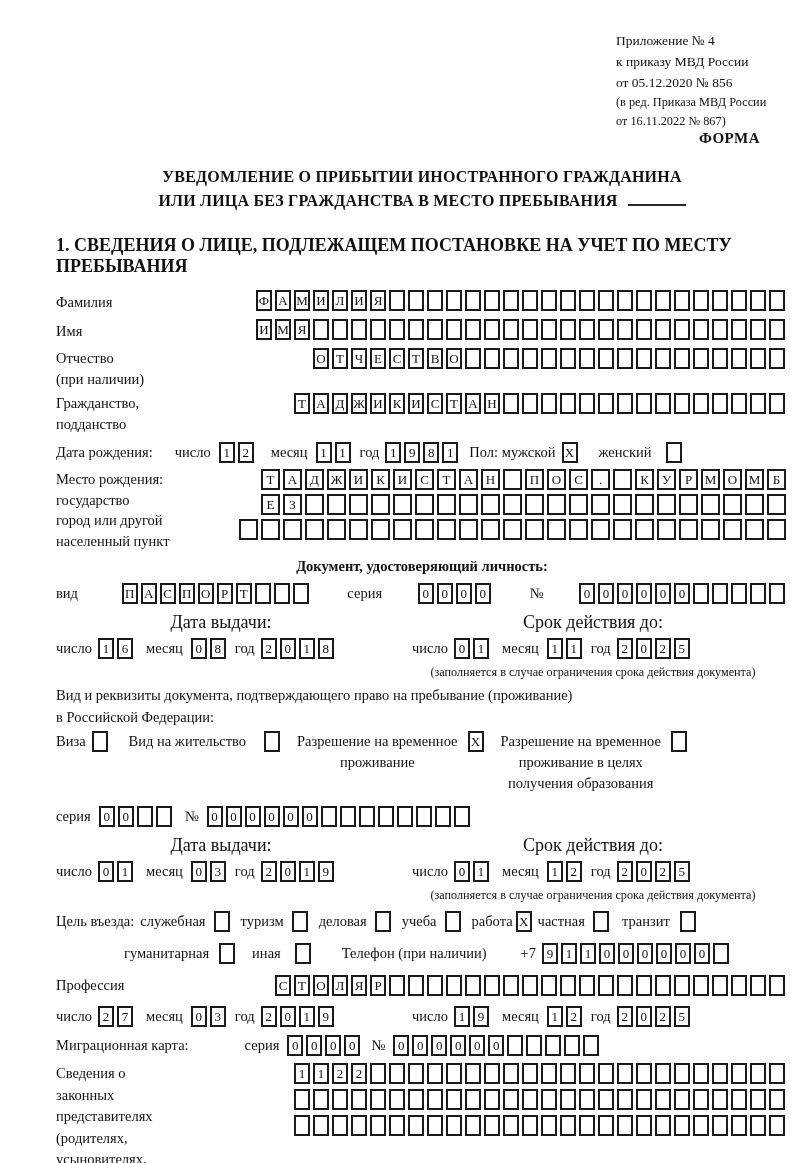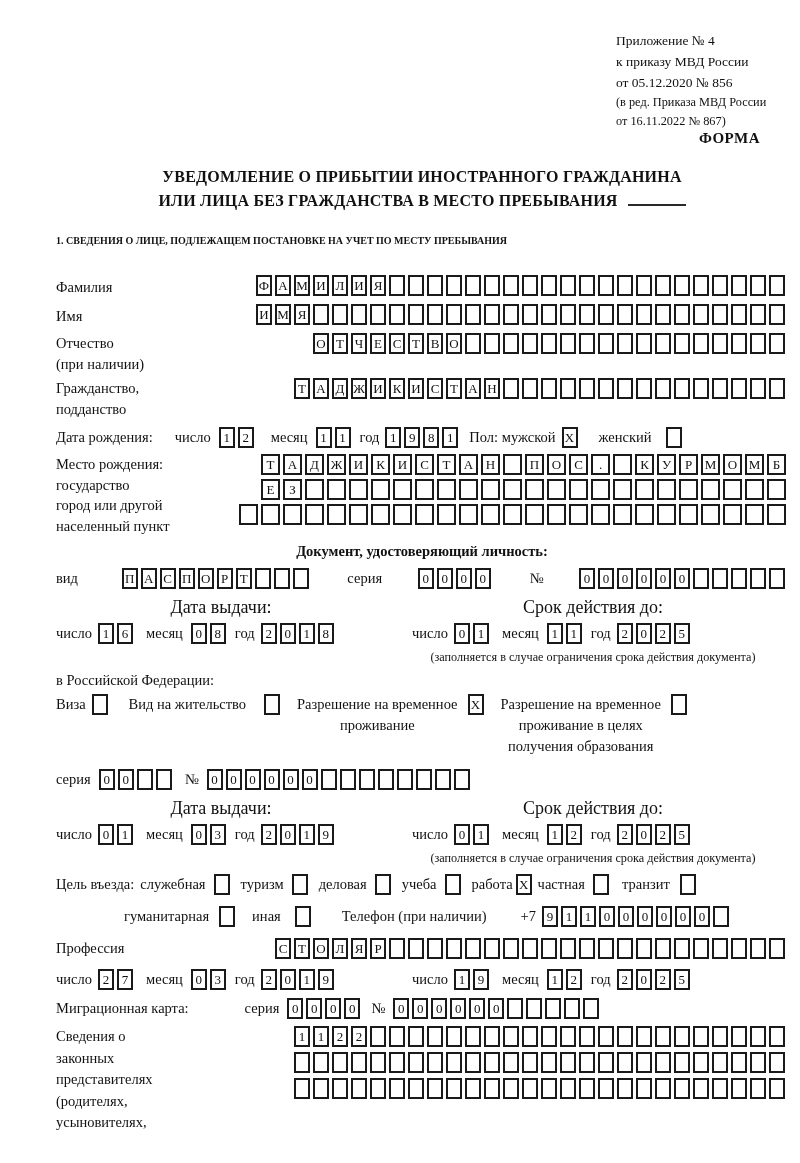--- a/index.html
+++ b/index.html
@@ -11,21 +11,21 @@
     font-size: 14.5px;
     padding: 30px 12px 14px 56px;
     overflow: hidden; position: relative;
   }
   .hdr { margin-left: 560px; width: 176px; }
   .hdr-line { font-size: 13.5px; line-height: 21px; white-space: nowrap; }
   .hdr-line.small { font-size: 12.3px; line-height: 18.5px; }
   .forma { text-align: right; font-weight: bold; font-size: 15px; margin: 0 28px 0 0; letter-spacing: 0.5px; }
   .title { text-align: center; font-weight: bold; font-size: 16px; line-height: 24px; margin-top: 18px; letter-spacing: 0.2px; }
   .blank { display: inline-block; width: 58px; height: 15px; border-bottom: 2px solid #2a2a2a; margin-left: 10px; }
-  .sec { font-weight: bold; font-size: 10px; margin-top: 22px; margin-bottom: 29px; }
+  .sec { font-weight: bold; font-size: 18px; margin-top: 22px; margin-bottom: 13px; }
 
   .row { display: flex; align-items: flex-start; margin-bottom: 4px; }
   .lbl { font-size: 14.5px; line-height: 25px; white-space: nowrap; }
   .lbl-line { font-size: 14.5px; line-height: 20.5px; white-space: nowrap; }
   .cells { margin-left: auto; white-space: nowrap; flex-shrink: 0; }
   .cells-inline { white-space: nowrap; flex-shrink: 0; }
   .cell {
     display: inline-block; width: 16px; height: 21px;
     border: 2px solid #1a1a1a; margin-right: 3px;
     text-align: center; font-size: 13px; line-height: 18px;
@@ -169,20 +169,21 @@
       <span class="lbl m10 mr8">месяц</span>
       <span class="cells-inline"><span class="cell">1</span><span class="cell">1</span></span>
       <span class="lbl m6 mr6">год</span>
       <span class="cells-inline"><span class="cell">2</span><span class="cell">0</span><span class="cell">2</span><span class="cell">5</span></span>
     </div>
     <div class="dg-note">(заполняется в случае ограничения срока действия документа)</div>
   </div>
 </div>
 
 <div style="margin-top:4px;">
+  <div class="intro-line">Вид и реквизиты документа, подтверждающего право на пребывание (проживание)</div>
   <div class="intro-line">в Российской Федерации:</div>
 </div>
 
 <div class="opts-row">
   <span class="lbl" style="line-height:21px;">Виза</span>
   <span class="cells-inline m6"><span class="cell"></span></span>
   <span class="lbl m18 mr8" style="line-height:21px;">Вид на жительство</span>
   <span class="cells-inline m10"><span class="cell"></span></span>
   <div class="opt-lines m14">
     <div>Разрешение на временное</div>

